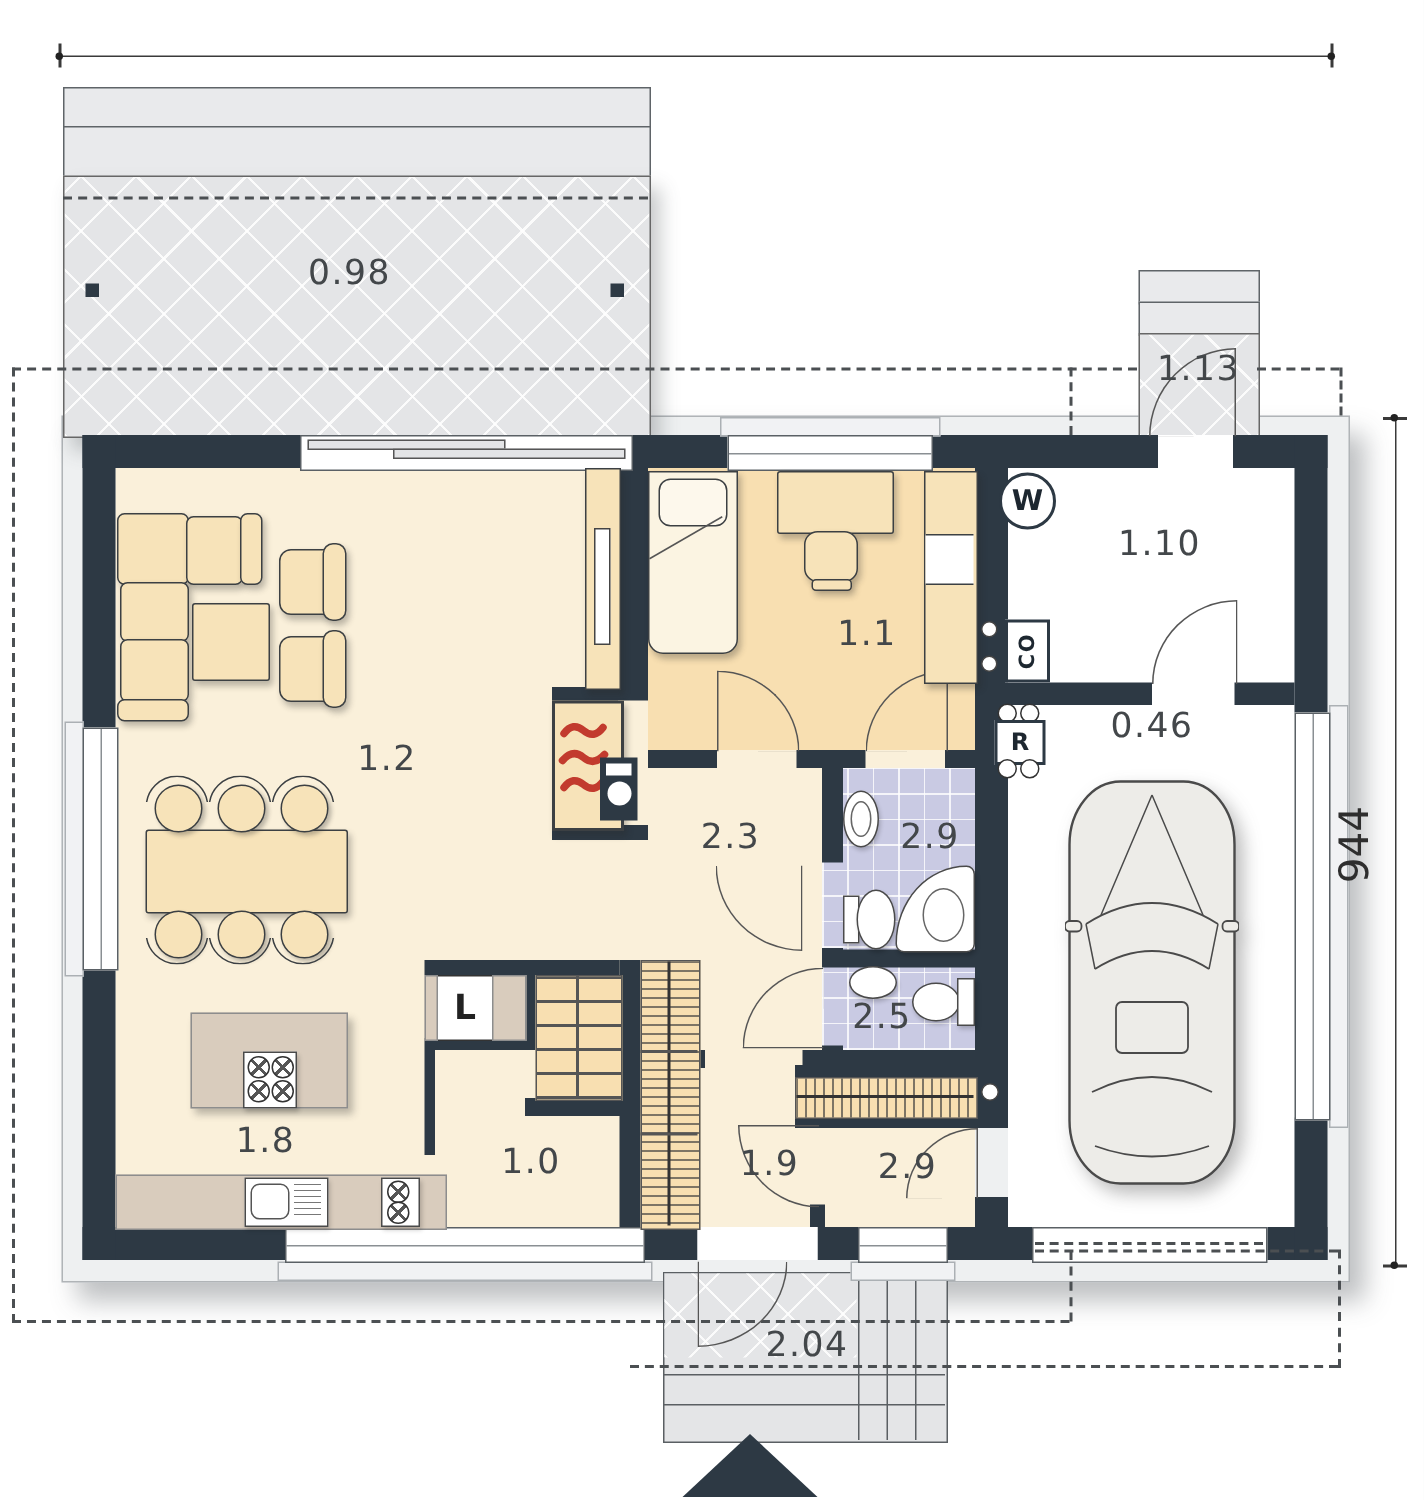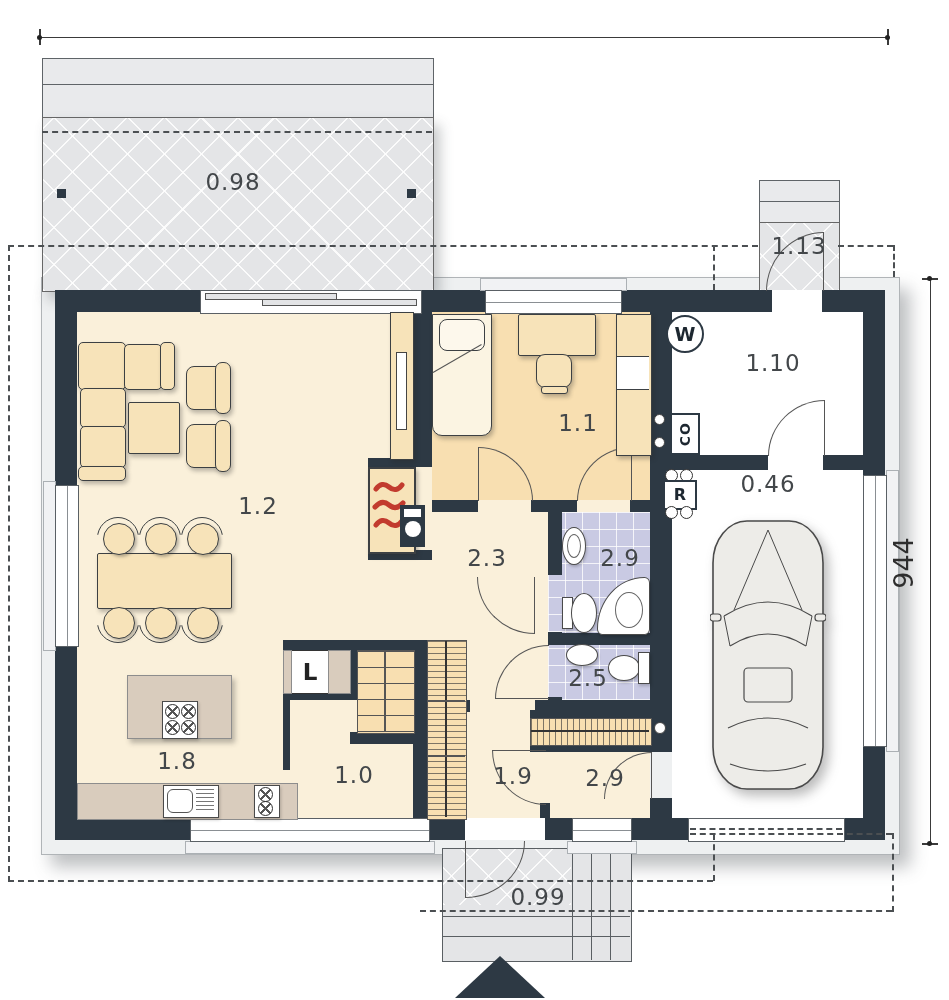--- a/index.html
+++ b/index.html
@@ -276,21 +276,21 @@
   <div class="lbl" style="left:445px;top:544px;">2.3</div>
   <div class="lbl" style="left:312px;top:761px;">1.0</div>
   <div class="lbl" style="left:135px;top:747px;">1.8</div>
   <div class="lbl" style="left:216px;top:492px;">1.2</div>
   <div class="lbl" style="left:536px;top:409px;">1.1</div>
   <div class="lbl" style="left:578px;top:544px;">2.9</div>
   <div class="lbl" style="left:546px;top:664px;">2.5</div>
   <div class="lbl" style="left:563px;top:764px;">2.9</div>
   <div class="lbl" style="left:731px;top:349px;">1.10</div>
   <div class="lbl" style="left:726px;top:470px;">0.46</div>
-  <div class="lbl" style="left:496px;top:883px;">0.99</div>
+  <div class="lbl" style="left:496px;top:883px;">2.04</div>
   <div class="lbl" style="left:757px;top:232px;">1.13</div>
   <div class="lbl" style="left:191px;top:168px;">0.98</div>
 
   <div class="abs" style="left:40px;top:37px;width:849px;height:0;border-top:1.5px solid #3a3a3a;"></div>
   <div class="tick" style="left:39px;top:29px;width:2px;height:16px;"></div>
   <div class="tick" style="left:887px;top:29px;width:2px;height:16px;"></div>
   <div class="dot" style="left:37px;top:35px;"></div>
   <div class="dot" style="left:885px;top:35px;"></div>
   <div class="abs" style="left:930px;top:279px;width:0;height:566px;border-left:1.5px solid #3a3a3a;"></div>
   <div class="tick" style="left:922px;top:278px;width:16px;height:2px;"></div>

